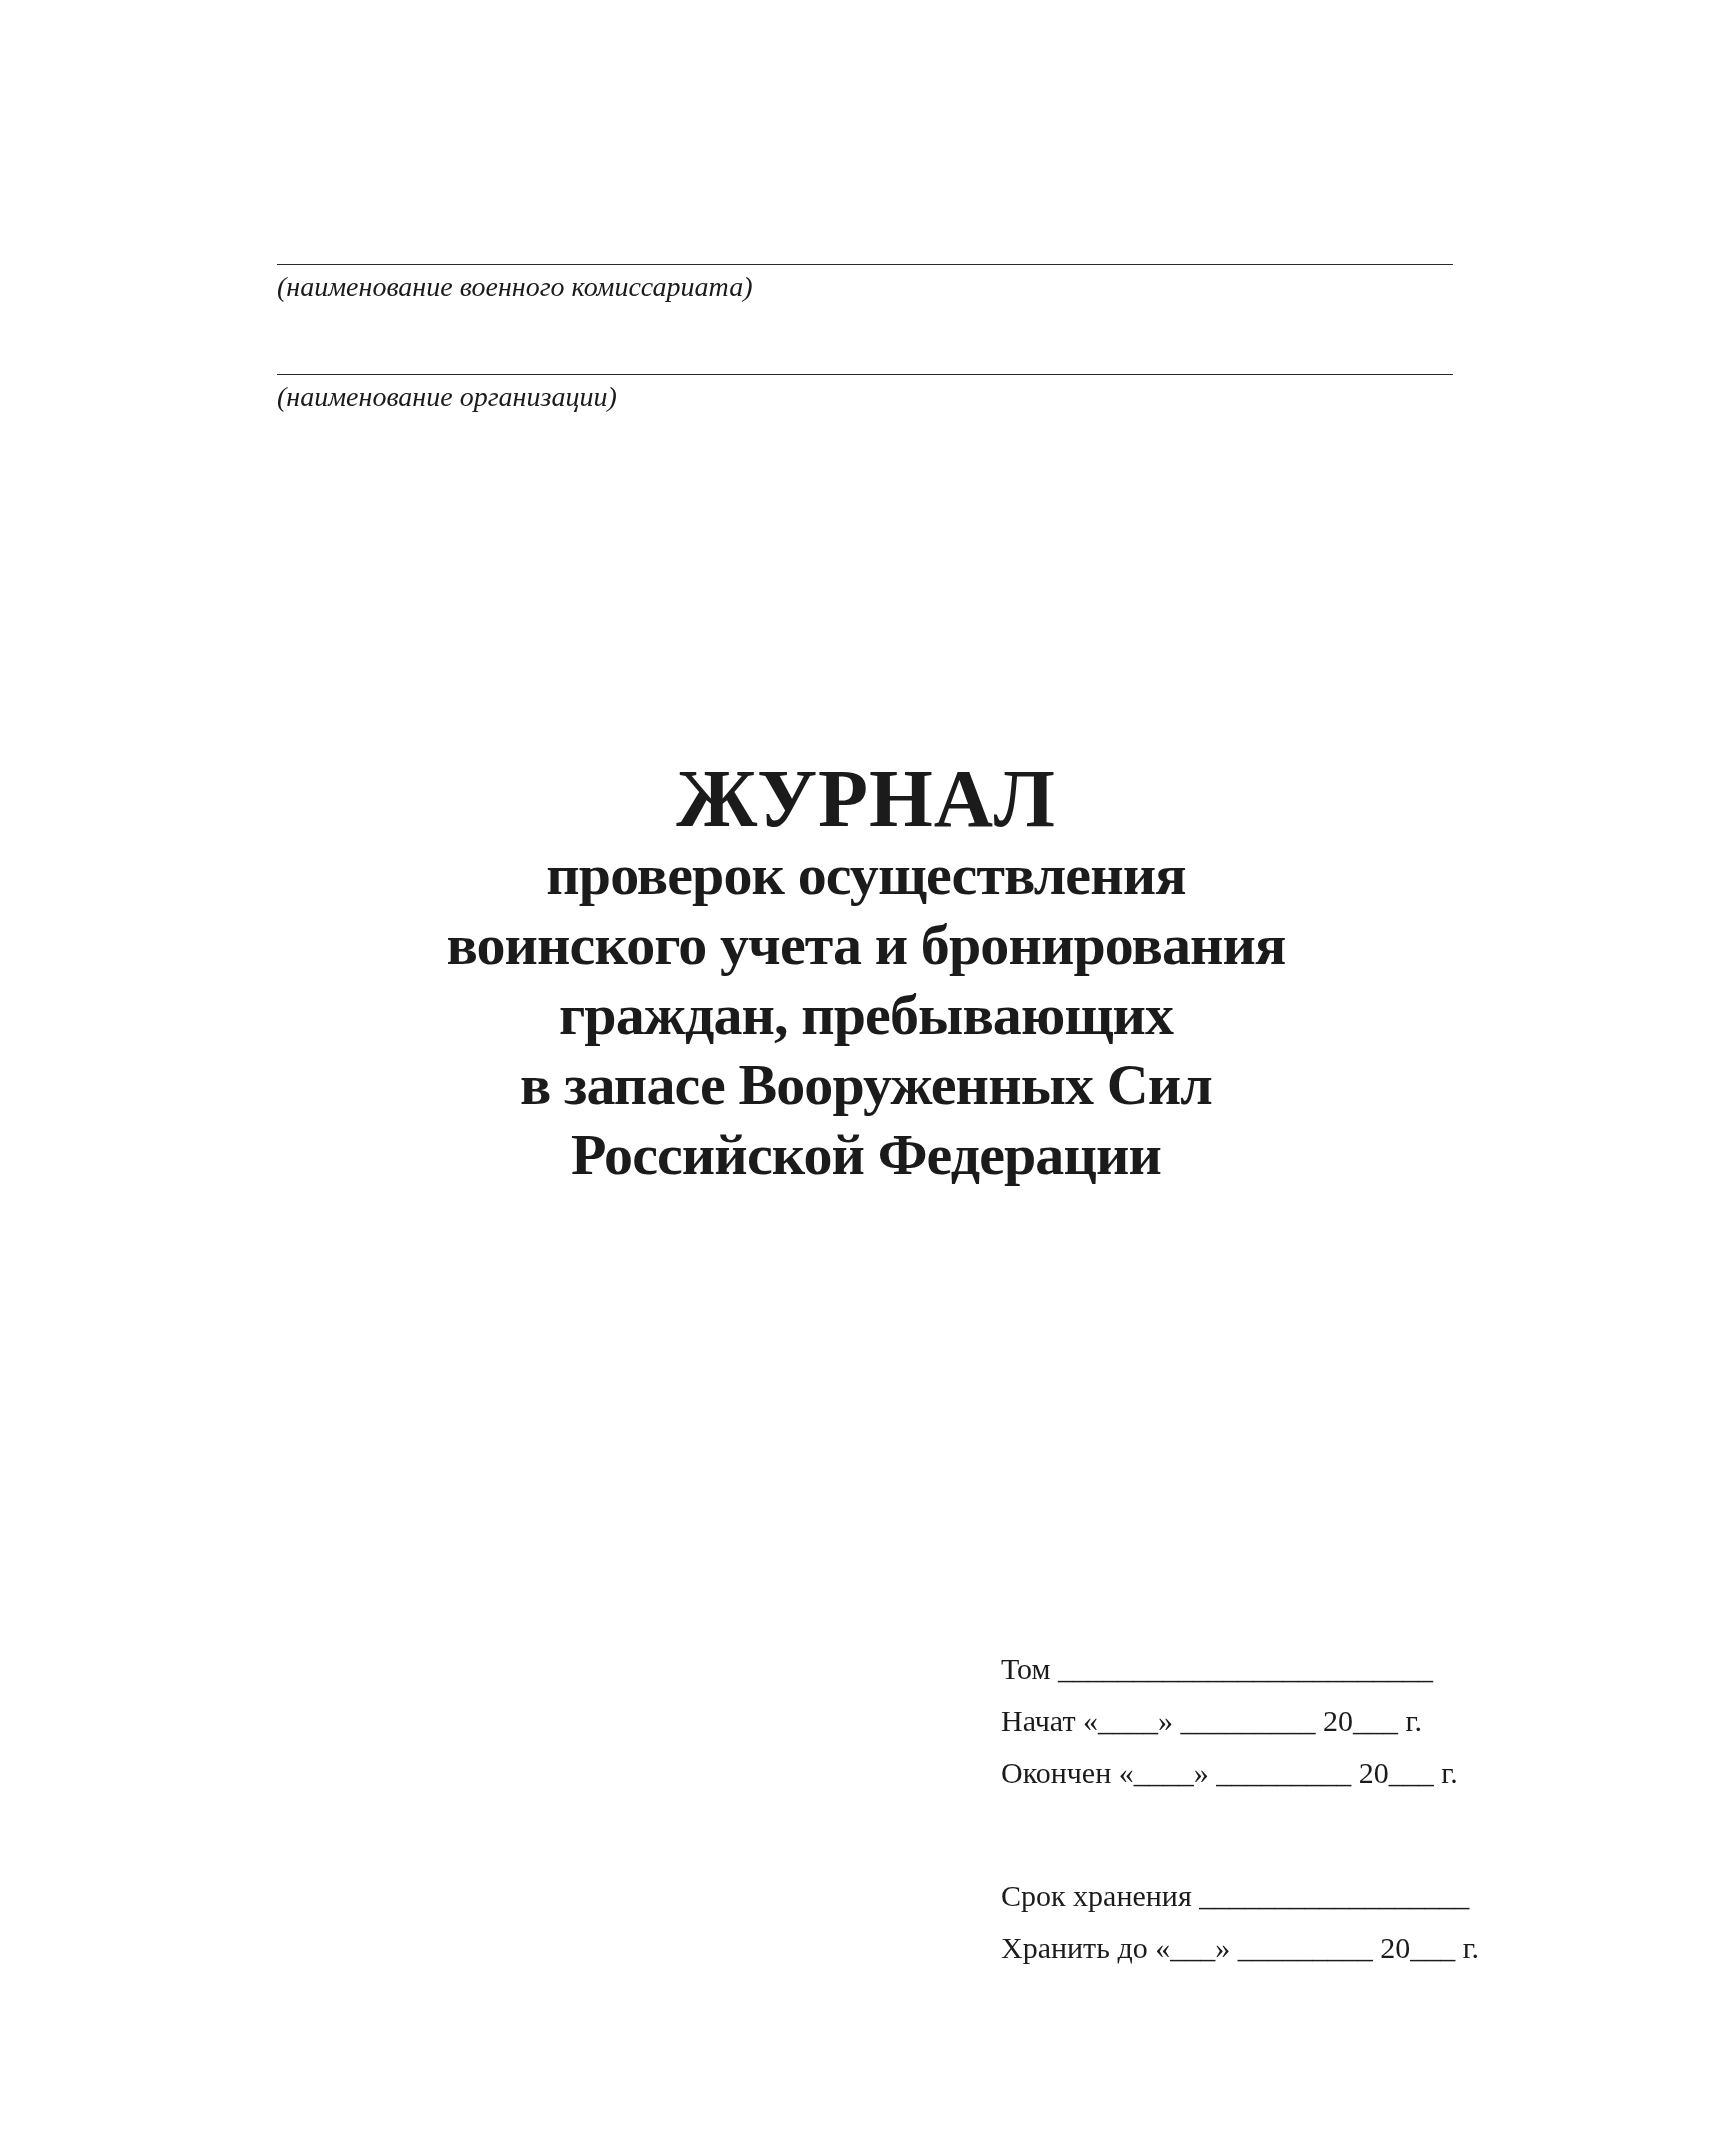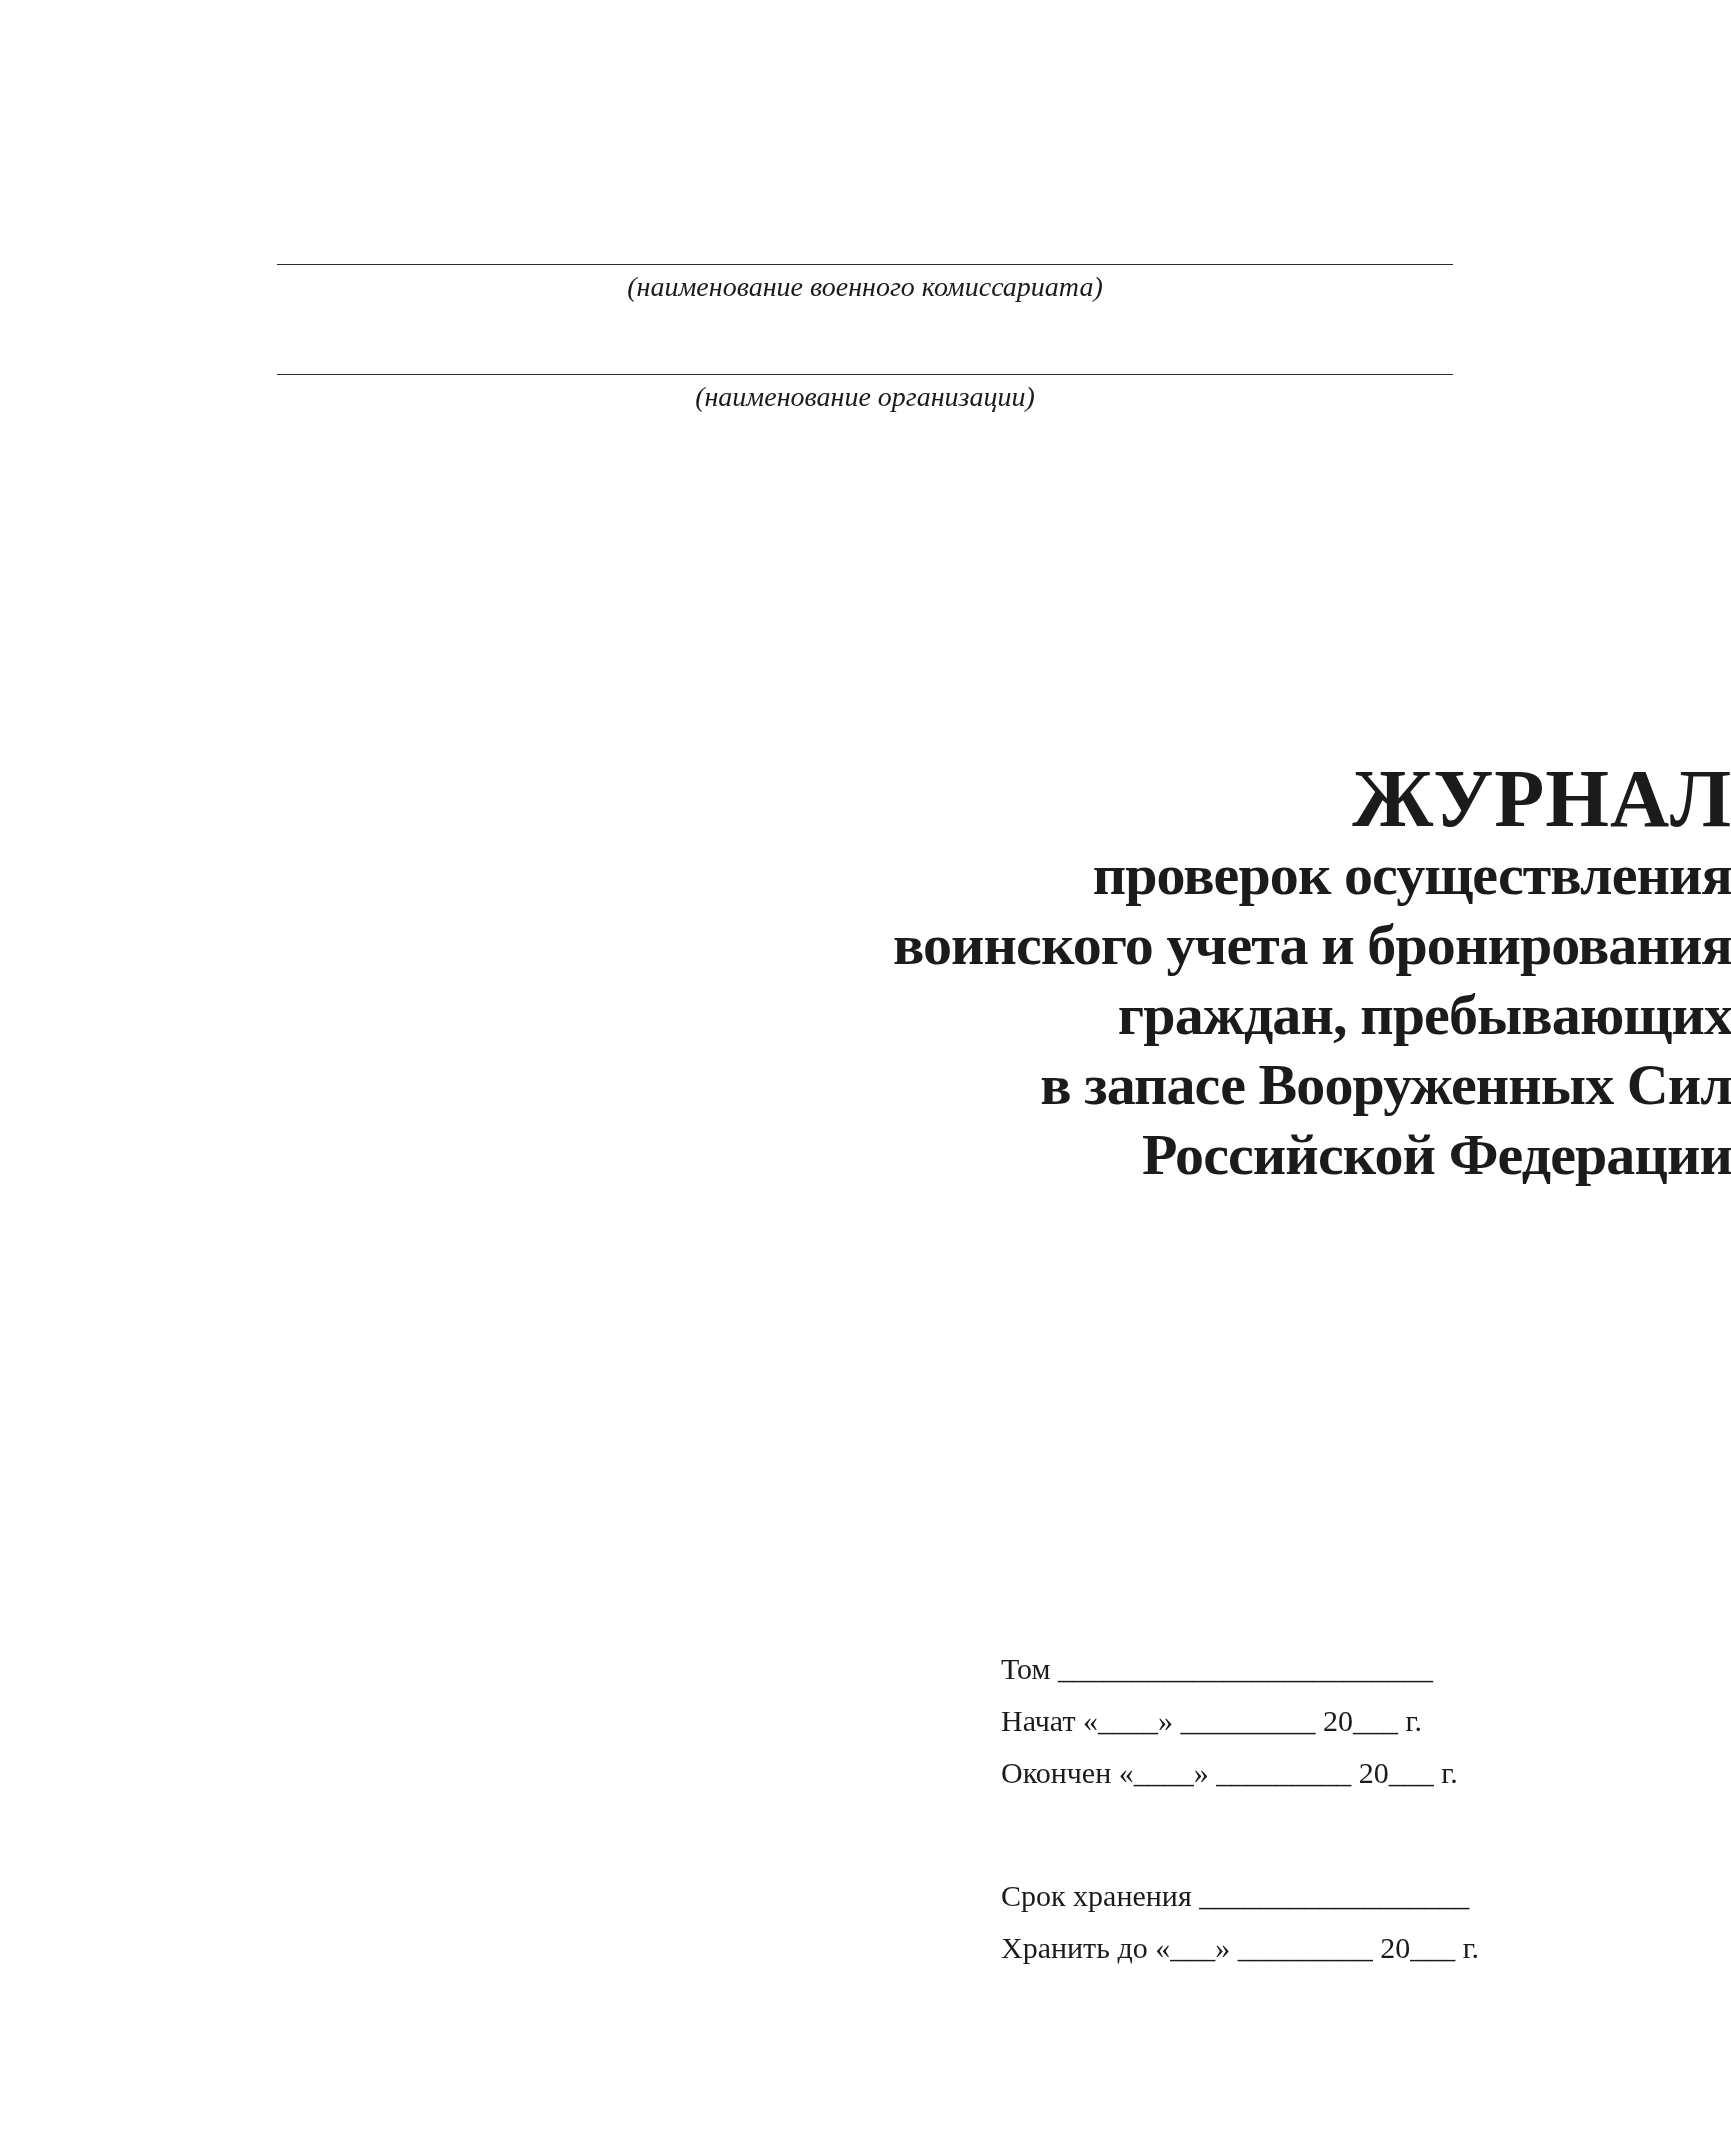--- a/index.html
+++ b/index.html
@@ -21,33 +21,32 @@
     left: 277px;
     width: 1176px;
   }
   .field-group { height: 110px; }
   .rule {
     height: 0;
     border-top: 1.8px solid #2b2b2b;
   }
   .caption {
     margin-top: 1.8px;
-    text-align: center;
     font-style: italic;
     font-size: 28px;
     line-height: 40px;
   }
 
   
   .title-block {
     position: absolute;
     top: 758px;
     left: 0;
     width: 100%;
-    text-align: right;
+    text-align: center;
     font-weight: bold;
   }
   .title-main {
     font-size: 82px;
     line-height: 82px;
     letter-spacing: 0.9px;
   }
   .title-line {
     font-size: 58px;
     line-height: 70px;

